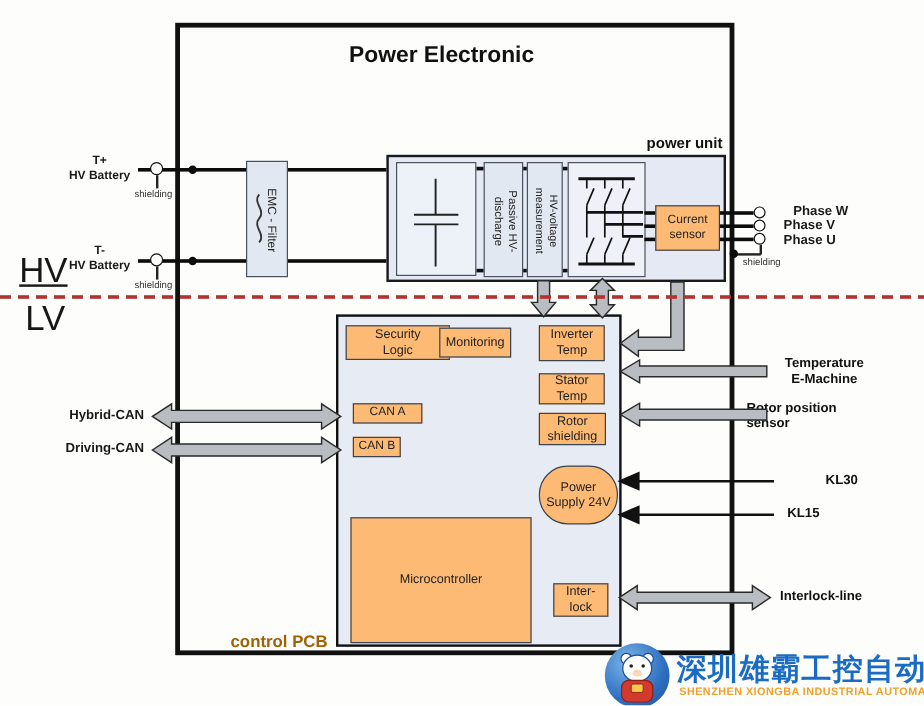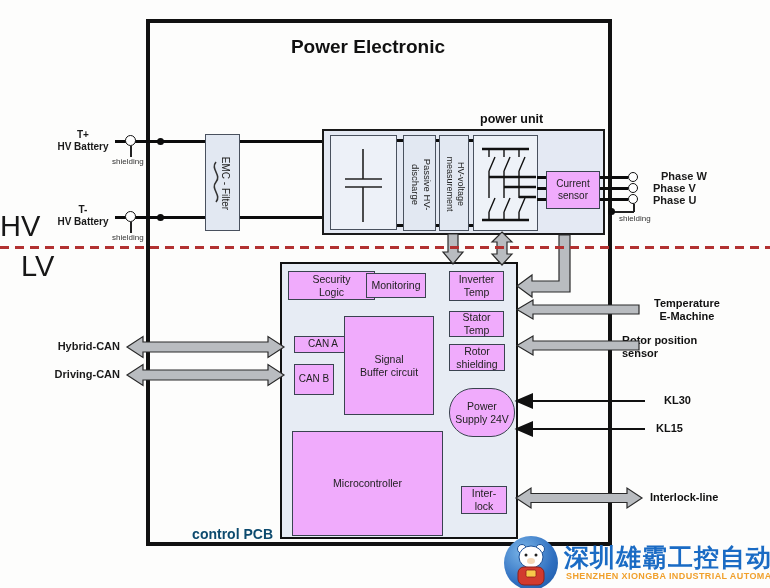--- a/index.html
+++ b/index.html
@@ -1,40 +1,40 @@
 <!DOCTYPE html>
 <html><head>
 <meta charset="utf-8">
 <style>
   html,body{margin:0;padding:0;background:#fff;}
   body{font-family:"Liberation Sans","DejaVu Sans",sans-serif;color:#1a1a1a;}
   #canvas{position:relative;width:770px;height:588px;background:#fdfdfc;overflow:hidden;}
   .abs{position:absolute;box-sizing:border-box;}
   .frame{border:4px solid #111;background:transparent;}
   .bluebox{background:#e2e8f2;border:1.3px solid #49515e;}
-  .whitebox{background:#f0abfc;border:1.2px solid #3a4350;display:flex;flex-direction:column;align-items:center;justify-content:center;text-align:center;font-size:10.5px;line-height:1.22;color:#222;}
+  .whitebox{background:#fdba74;border:1.2px solid #3a4350;display:flex;flex-direction:column;align-items:center;justify-content:center;text-align:center;font-size:10.5px;line-height:1.22;color:#222;}
   .busline{background:#0c0c0c;}
   .lbl{white-space:nowrap;}
   .b{font-weight:bold;}
   .circ{border:1.6px solid #111;border-radius:50%;background:#fff;}
   .dot{background:#0c0c0c;border-radius:50%;}
   .vtxt{position:absolute;display:flex;flex-direction:column;justify-content:center;text-align:center;transform:rotate(90deg);color:#222;}
   .rlabel{font-weight:bold;font-size:11px;line-height:12.5px;color:#111;}
   svg{display:block;}
 </style>
 </head>
 <body>
 
 <div id="canvas">
 
   <div class="abs frame" style="left:146px;top:19px;width:466px;height:527px;"></div>
 
   <div class="abs b" style="left:146px;top:36px;width:444px;text-align:center;font-size:19px;color:#111;">Power Electronic</div>
 
-  <div class="abs" style="left:0;top:210px;font-size:29px;color:#171717;">HV</div>
+  <div class="abs" style="left:16px;top:210px;font-size:29px;color:#171717;text-decoration:underline;">HV</div>
   <div class="abs" style="left:21px;top:250px;font-size:29px;color:#171717;">LV</div>
 
   <div class="abs busline" style="left:115px;top:140px;width:217px;height:2.5px;"></div>
   <div class="abs busline" style="left:115px;top:216px;width:217px;height:2.5px;"></div>
 
   <div class="abs b lbl" style="left:52px;top:129px;width:62px;text-align:center;font-size:10px;line-height:12px;">
     <div>T+</div>
     <div>HV Battery</div>
   </div>
   <div class="abs b lbl" style="left:52px;top:204px;width:62px;text-align:center;font-size:10px;line-height:12px;">
@@ -54,21 +54,21 @@
 
   <div class="abs bluebox" style="left:205px;top:134px;width:35px;height:97px;">
     <svg class="abs" style="left:3px;top:24px;" width="14" height="46" viewBox="0 0 14 46">
       <path d="M7,3 C1,10 13,16 7,23 C1,30 13,36 7,43" fill="none" stroke="#333" stroke-width="1.6"></path>
     </svg>
     <div class="vtxt" style="left:-26px;top:31px;width:91px;height:35px;font-size:10px;">
       <div>EMC - Filter</div>
     </div>
   </div>
 
-  <div class="abs b lbl" style="left:480px;top:112px;width:122px;text-align:left;font-size:12.5px;color:#111;">power unit</div>
+  <div class="abs b lbl" style="left:480px;top:112px;width:122px;text-align:right;font-size:12.5px;color:#111;">power unit</div>
   <div class="abs" style="left:322px;top:129px;width:283px;height:106px;background:#e4e9f3;border:2px solid #1a1a1a;"></div>
 
   <div class="abs busline" style="left:394px;top:139px;width:84px;height:2.5px;"></div>
   <div class="abs busline" style="left:394px;top:224px;width:84px;height:2.5px;"></div>
 
   <div class="abs" style="left:330px;top:135px;width:67px;height:95px;background:#edf1f8;border:1.3px solid #49515e;">
     <svg width="64" height="92" viewBox="0 0 64 92">
       <path d="M32,13 V43 M14,43 H51 M14,51 H51 M32,51 V86" fill="none" stroke="#222" stroke-width="1.6"></path>
     </svg>
   </div>
@@ -113,21 +113,21 @@
   <div class="abs circ" style="left:628px;top:194px;width:10px;height:10px;"></div>
   <div class="abs b lbl" style="left:620px;top:170px;font-size:11px;padding-left:41px;">Phase W</div>
   <div class="abs b lbl" style="left:653px;top:182px;font-size:11px;">Phase V</div>
   <div class="abs b lbl" style="left:653px;top:194px;font-size:11px;">Phase U</div>
   <div class="abs" style="left:633px;top:204px;width:1.5px;height:8px;background:#222;"></div>
   <div class="abs" style="left:613px;top:211px;width:21px;height:1.5px;background:#222;"></div>
   <div class="abs dot" style="left:608px;top:208px;width:7px;height:7px;"></div>
   <div class="abs lbl" style="left:619px;top:214px;font-size:8px;color:#333;">shielding</div>
 
   <div class="abs" style="left:280px;top:262px;width:238px;height:277px;background:#e7ecf4;border:2.5px solid #111;"></div>
-  <div class="abs b lbl" style="left:160px;top:526px;width:113px;text-align:right;font-size:14px;color:#0c4a6e;">control PCB</div>
+  <div class="abs b lbl" style="left:160px;top:526px;width:113px;text-align:right;font-size:14px;color:#a16207;">control PCB</div>
 
   <div class="abs whitebox" style="left:288px;top:271px;width:87px;height:29px;">
     <div>Security</div>
     <div>Logic</div>
   </div>
   <div class="abs whitebox" style="left:366px;top:273px;width:60px;height:25px;">
     <div>Monitoring</div>
   </div>
   <div class="abs whitebox" style="left:449px;top:271px;width:55px;height:30px;">
     <div>Inverter</div>
@@ -137,26 +137,22 @@
     <div>Stator</div>
     <div>Temp</div>
   </div>
   <div class="abs whitebox" style="left:449px;top:344px;width:56px;height:27px;">
     <div>Rotor</div>
     <div>shielding</div>
   </div>
   <div class="abs whitebox" style="left:294px;top:336px;width:58px;height:17px;font-size:10px;">
     <div>CAN A</div>
   </div>
-  <div class="abs whitebox" style="left:294px;top:364px;width:40px;height:31px;font-size:10px;">
+  <div class="abs whitebox" style="left:294px;top:364px;width:40px;height:17px;font-size:10px;">
     <div>CAN B</div>
-  </div>
-  <div class="abs whitebox" style="left:344px;top:316px;width:90px;height:99px;">
-    <div>Signal</div>
-    <div>Buffer circuit</div>
   </div>
   <div class="abs whitebox" style="left:449px;top:388px;width:66px;height:49px;border-radius:24px;">
     <div>Power</div>
     <div>Supply 24V</div>
   </div>
   <div class="abs whitebox" style="left:292px;top:431px;width:151px;height:105px;">
     <div>Microcontroller</div>
   </div>
   <div class="abs whitebox" style="left:461px;top:486px;width:46px;height:28px;">
     <div>Inter-</div>
@@ -188,21 +184,21 @@
   <div class="abs b lbl" style="left:46px;top:368px;width:74px;text-align:right;font-size:11px;">Driving-CAN</div>
 
   <div class="abs rlabel" style="left:654px;top:297px;text-align:center;">
     <div>Temperature</div>
     <div>E-Machine</div>
   </div>
   <div class="abs rlabel" style="left:622px;top:334px;">
     <div>Rotor position</div>
     <div>sensor</div>
   </div>
-  <div class="abs rlabel" style="left:632px;top:394px;padding-left:32px;">KL30</div>
+  <div class="abs rlabel" style="left:656px;top:394px;padding-left:32px;">KL30</div>
   <div class="abs rlabel" style="left:656px;top:422px;">KL15</div>
   <div class="abs rlabel" style="left:650px;top:491px;">Interlock-line</div>
 
   <div class="abs" style="left:502px;top:534px;width:268px;height:54px;z-index:8;">
     <div class="abs" style="left:2px;top:2px;width:54px;height:54px;border-radius:50%;background:radial-gradient(circle at 35% 30%,#7ab5e8,#2f6fc0 60%,#1a55a0);">
       <svg width="54" height="54" viewBox="0 0 54 54">
         <circle cx="18" cy="13" r="4.5" fill="#fff" stroke="#1a4f97" stroke-width="1"></circle>
         <circle cx="36" cy="13" r="4.5" fill="#fff" stroke="#1a4f97" stroke-width="1"></circle>
         <ellipse cx="27" cy="21" rx="12" ry="11" fill="#fff" stroke="#1a4f97" stroke-width="1"></ellipse>
         <circle cx="22" cy="19" r="1.5" fill="#222"></circle>

